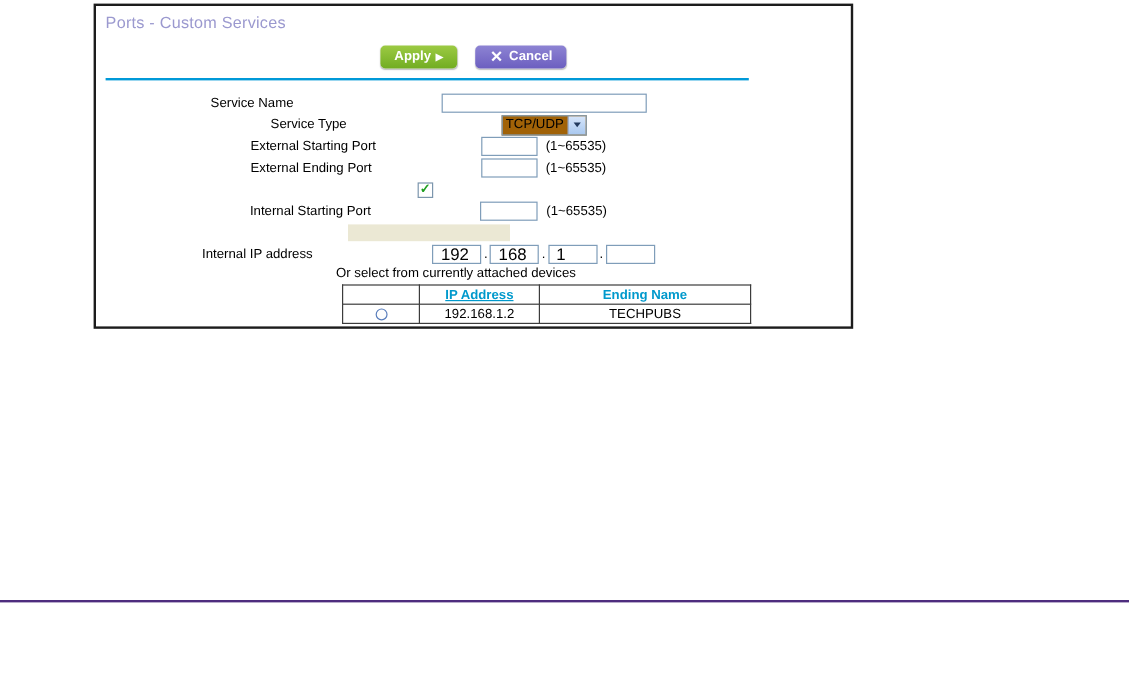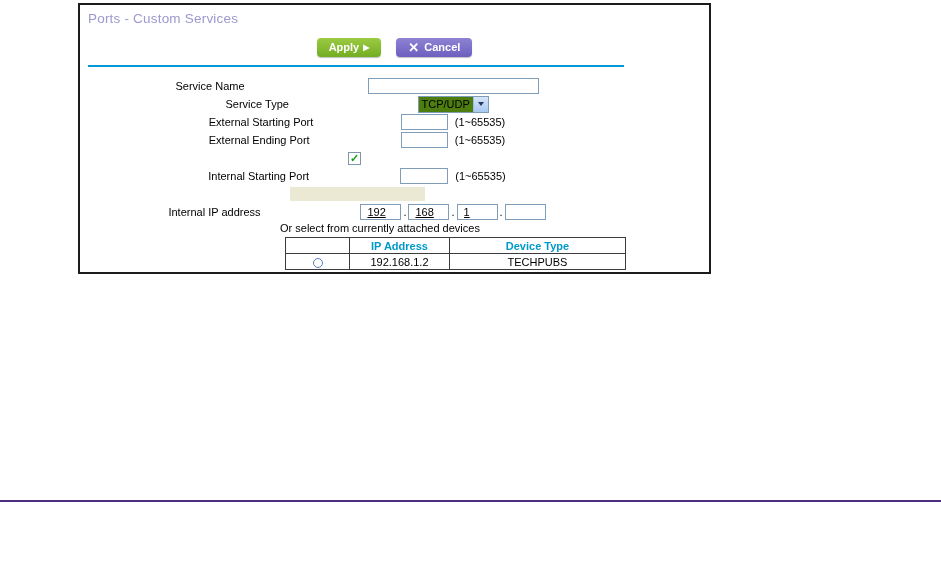--- a/index.html
+++ b/index.html
@@ -37,32 +37,32 @@
   .divider {
     position: absolute; top: 60px; left: 8px; width: 536px; height: 2px;
     background: #0099d8;
   }
 
   .form { position: absolute; top: 72px; left: 8px; width: 538px; }
   .frow { display: flex; align-items: center; height: 18px; justify-content: center; }
   .flabel { width: 192px; flex: 0 0 192px; }
 
   input[type="text"] {
-    height: 16px; border: 1px solid #7f9db9; font-size: 11px;
-    font-family: "Liberation Sans", sans-serif; padding: 0 6px; background: #fff; text-decoration: underline;
+    height: 16px; border: 1px solid #7f9db9; font-size: 14px;
+    font-family: "Liberation Sans", sans-serif; padding: 0 6px; background: #fff;
   }
   .in-wide  { width: 171px; }
   .in-port  { width: 47px; }
   .in-port-disabled { width: 48px; background: #e4e4e4; border: 1px solid #9aa8b5; }
   .in-octet { width: 41px; }
   .hint { margin-left: 7px; }
   .dot  { margin: 0 2px; }
 
   .select {
-    width: 71px; height: 17px; border: 1px solid #7f9db9; background: #4d7c0f;
+    width: 71px; height: 17px; border: 1px solid #7f9db9; background: #a16207;
     display: flex; align-items: center; cursor: default;
   }
   .select-value { flex: 1; padding-left: 3px; }
   .select-arrow-btn {
     width: 15px; height: 15px; background: linear-gradient(#d6e5fa, #a9c8ef);
     border-left: 1px solid #9ebef0; display: flex; align-items: center; justify-content: center;
   }
   .tri-down {
     width: 0; height: 0; border-left: 3px solid transparent;
     border-right: 3px solid transparent; border-top: 4px solid #223a5e;
@@ -81,21 +81,21 @@
 
   .devices-table {
     margin-left: 197px; margin-top: 2px; border-collapse: collapse;
     border: 1px solid #3c3c3c; font-size: 11px; background: #fff;
   }
   .devices-table th, .devices-table td {
     border: 1px solid #3c3c3c; height: 16px; text-align: center; padding: 0 4px;
   }
   .devices-table th { color: #0099cc; font-weight: bold; }
   .col-radio { width: 64px; }
-  .col-ip { width: 100px; }
+  .col-ip { width: 100px; text-decoration: underline; }
   .col-device { width: 176px; }
 
   .radio {
     display: inline-block; width: 10px; height: 10px; border-radius: 50%;
     border: 1px solid #5a7ebc; background: #fdfdfd; vertical-align: middle;
   }
 
   .bottom-line {
     position: absolute; top: 500px; left: 0; width: 941px; height: 2px;
     background: #4e2d7e;
@@ -175,21 +175,21 @@
       <input type="text" class="in-octet" value="" style="">
     </div>
 
     <div class="note">Or select from currently attached devices</div>
 
     <table class="devices-table">
       <thead>
         <tr>
           <th class="col-radio"></th>
           <th class="col-ip">IP Address</th>
-          <th class="col-device">Device Type</th>
+          <th class="col-device">Ending Name</th>
         </tr>
       </thead>
       <tbody>
         <tr>
           <td>
             <span class="radio"></span>
           </td>
           <td>192.168.1.2</td>
           <td>TECHPUBS</td>
         </tr>

